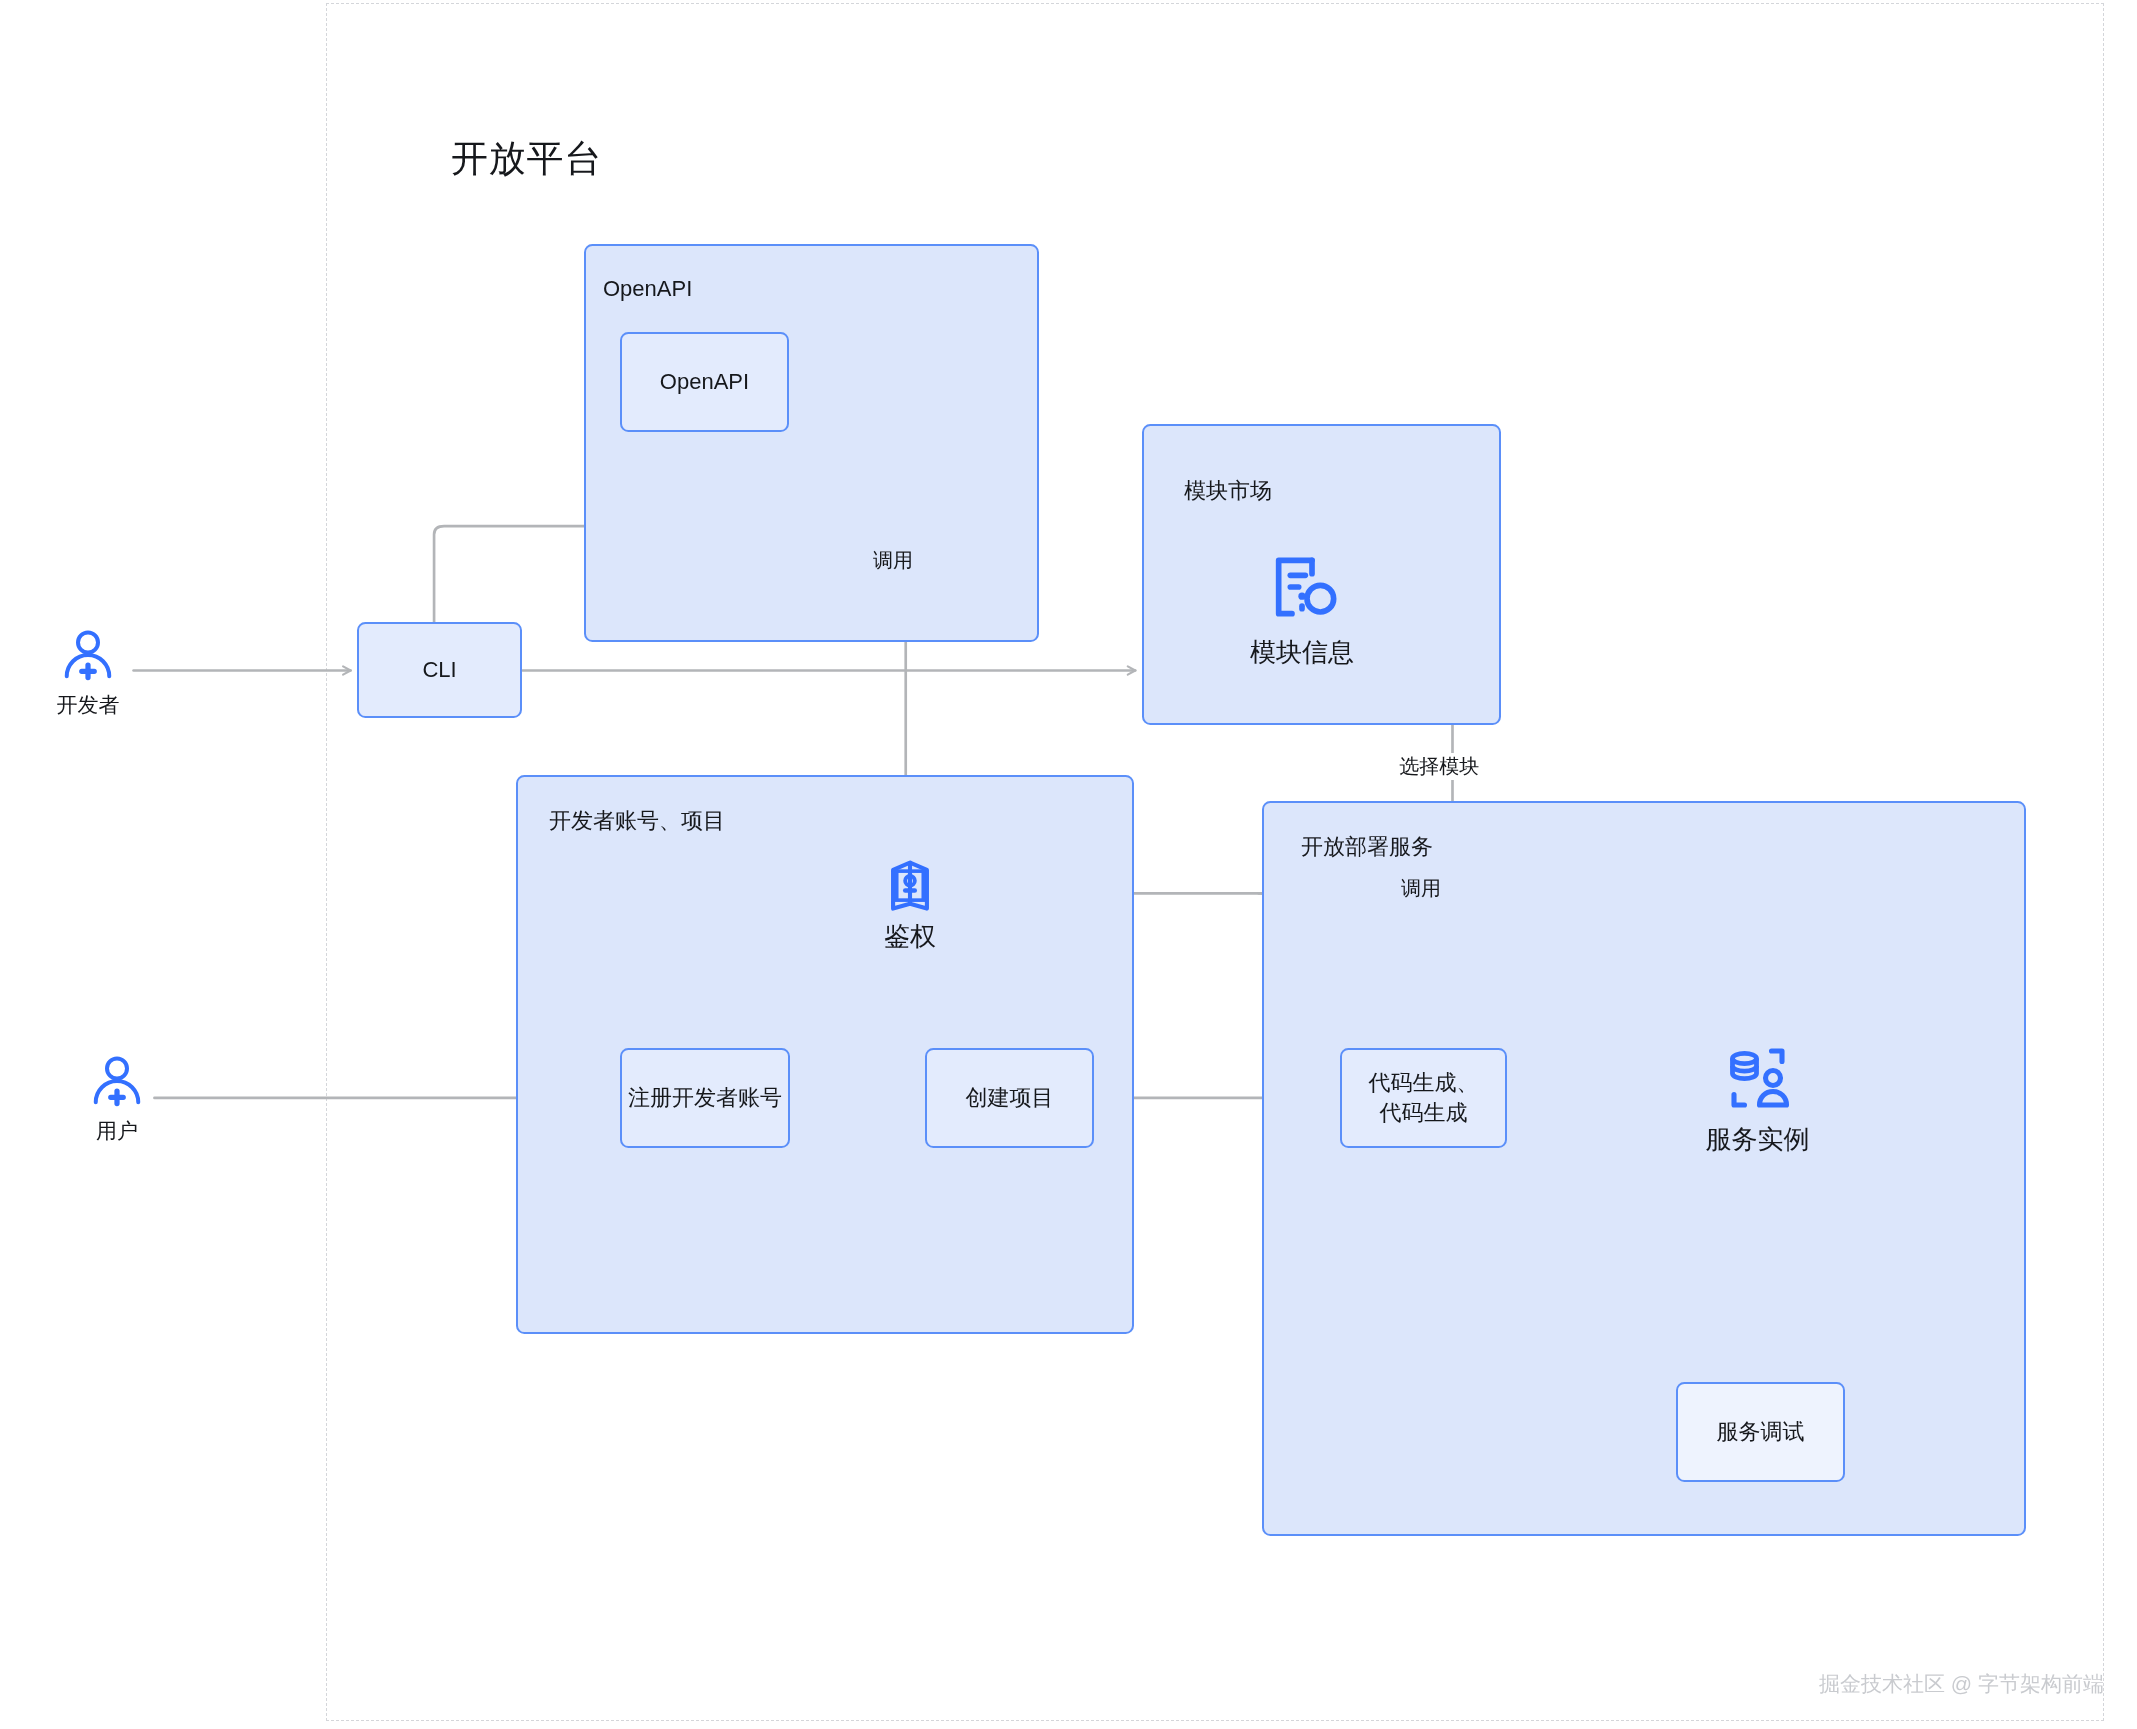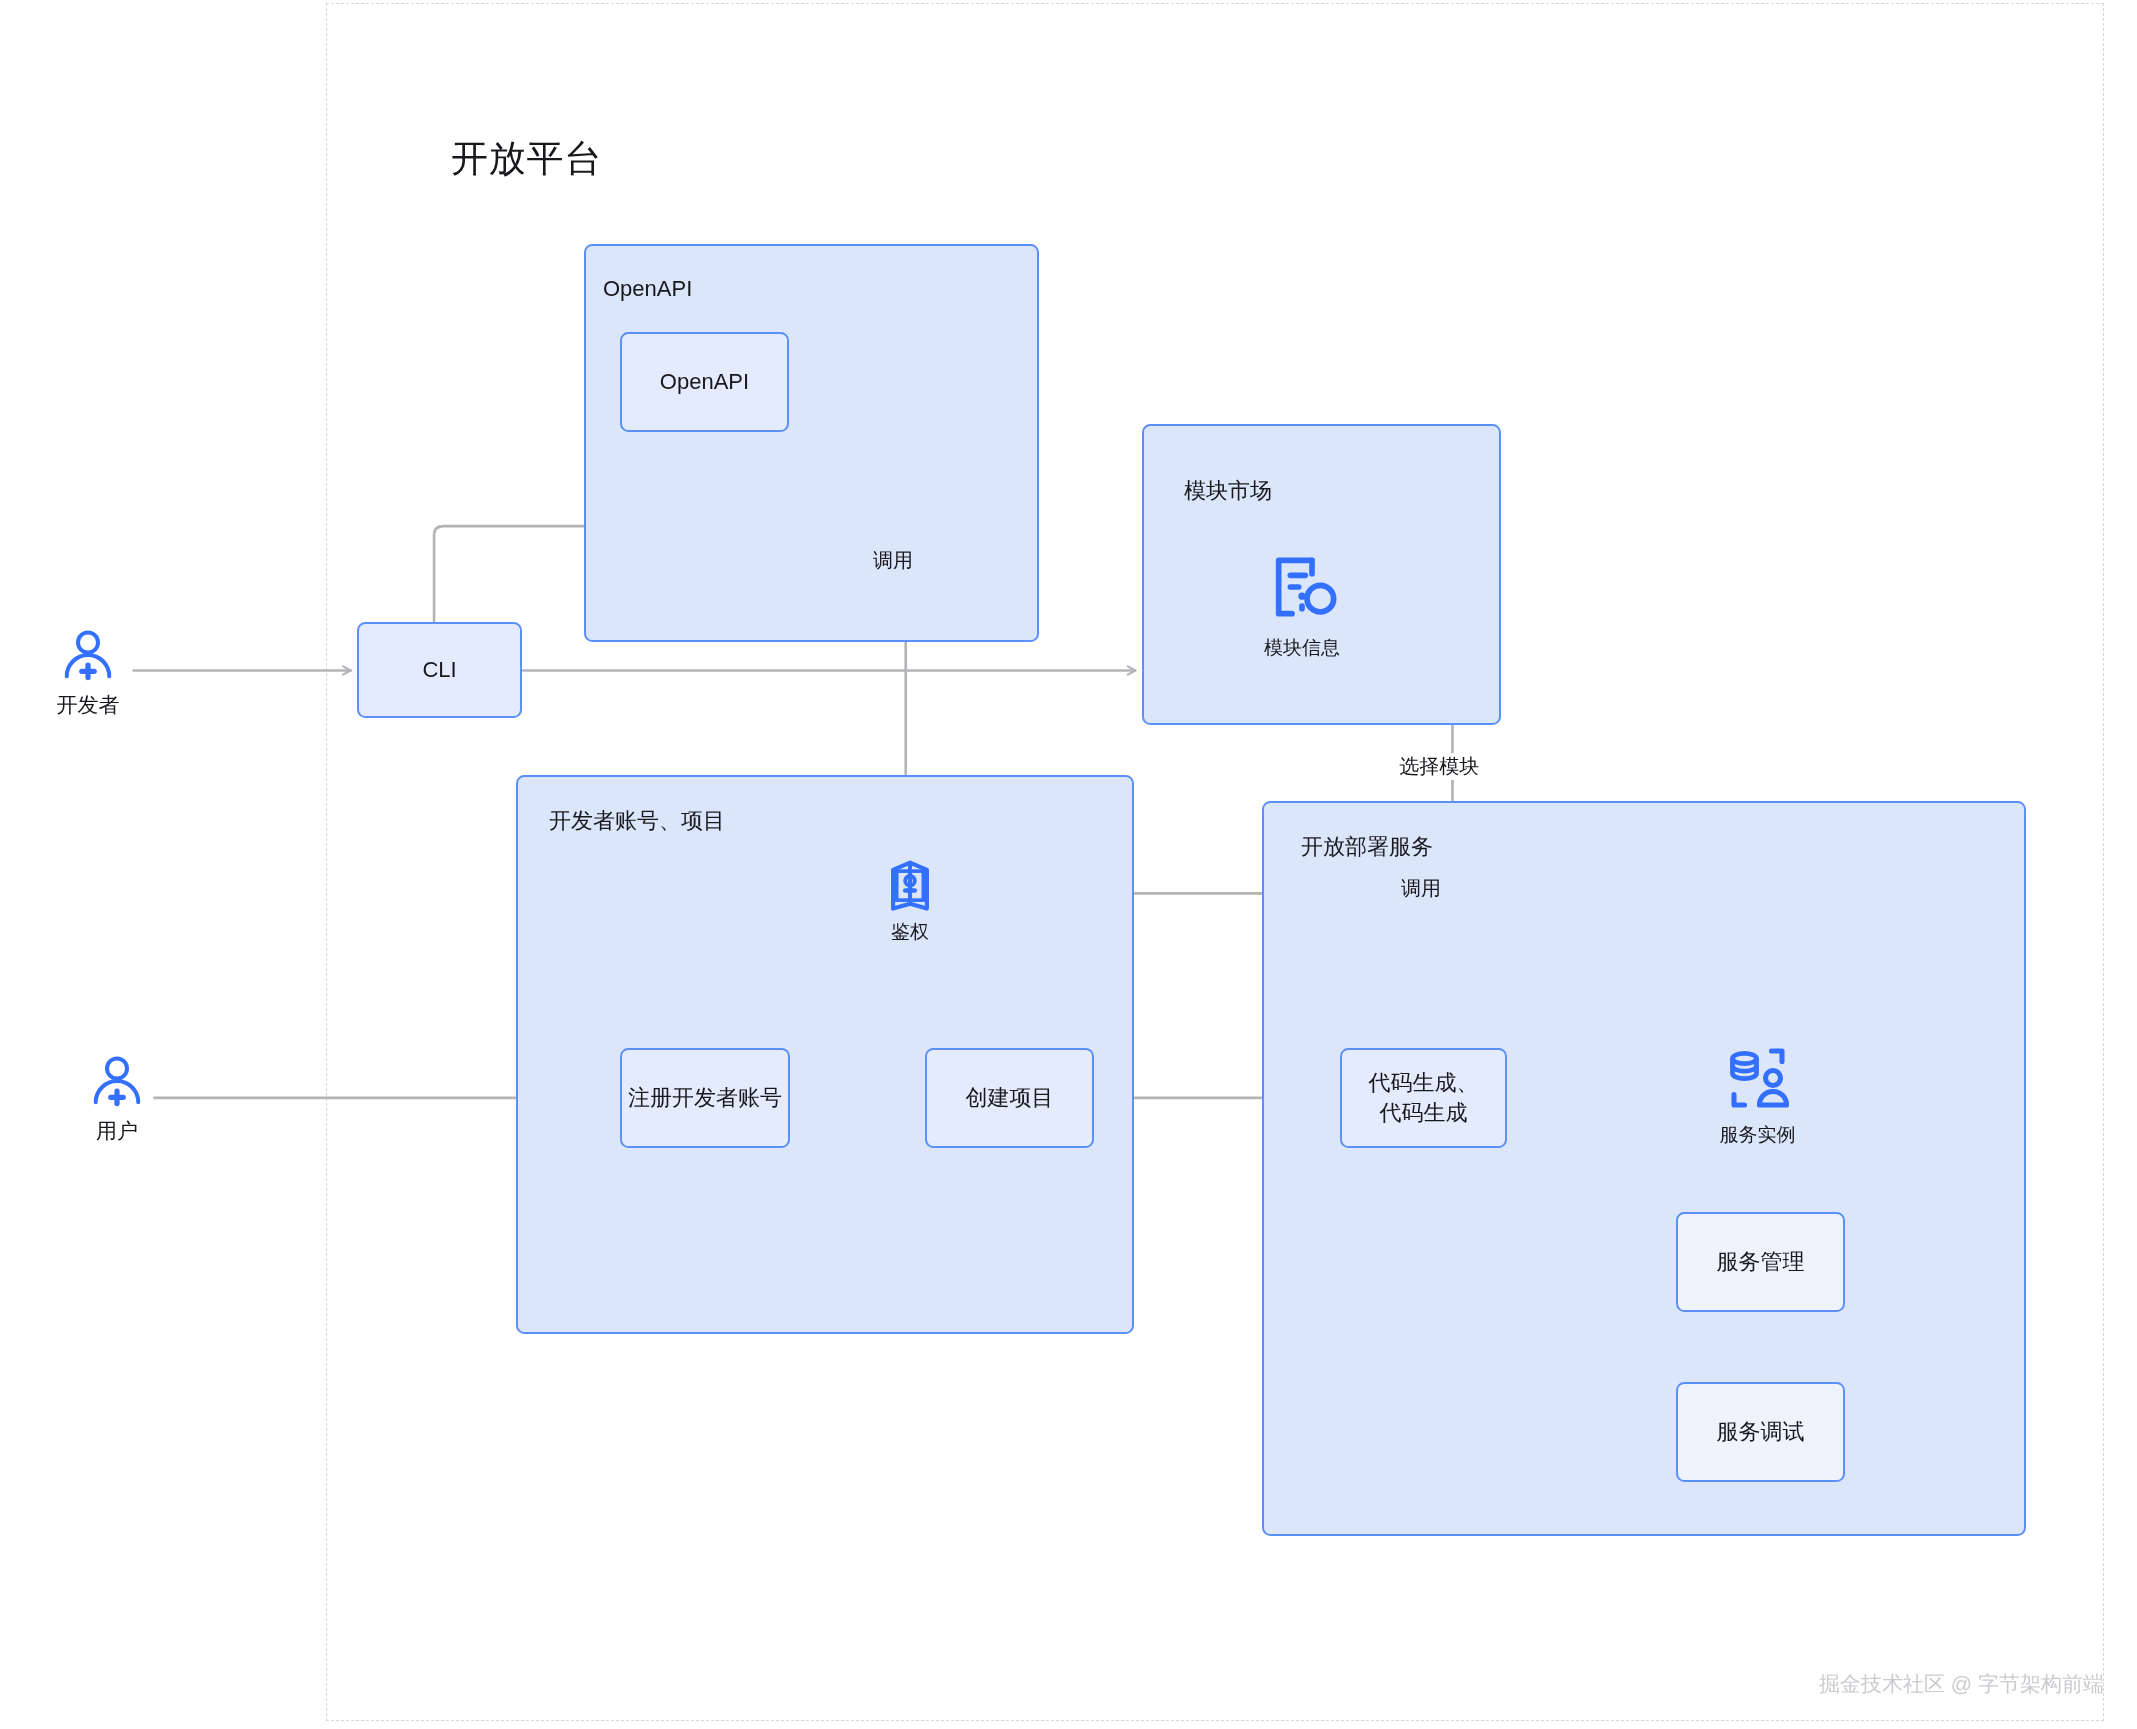--- a/index.html
+++ b/index.html
@@ -72,21 +72,21 @@
   
   .icon-node {
     position: absolute;
     display: flex;
     flex-direction: column;
     align-items: center;
     justify-content: flex-start;
   }
   .icon-node .icon-label {
     margin-top: 5px;
-    font-size: 19px;
+    font-size: 26px;
     color: #16181c;
     white-space: nowrap;
   }
   .actor .icon-label {
     margin-top: 3px;
     font-size: 21px;
   }
   
   .edge-label {
     position: absolute;
@@ -224,21 +224,20 @@
         <path d="M7 16c0 1.9 3.6 3.4 8 3.4s8-1.5 8-3.4" stroke="#3370ff" stroke-width="3.2"></path>
         <path d="M33 6h7v7" stroke="#3370ff" stroke-width="3.4" stroke-linecap="round" stroke-linejoin="round"></path>
         <path d="M15 42H8v-7" stroke="#3370ff" stroke-width="3.4" stroke-linecap="round" stroke-linejoin="round"></path>
         <circle cx="34" cy="24" r="5" stroke="#3370ff" stroke-width="3.4"></circle>
         <path d="M25 42c0-5.3 4-9 9-9s9 3.7 9 9z" stroke="#3370ff" stroke-width="3.4" stroke-linejoin="round"></path>
       </svg>
     </span>
     <span class="icon-label">服务实例</span>
   </div>
 
-  <div class="node light" style="left:1676px; top:1212px; width:169px; height:100px;">服务管理</div>
   <div class="node light" style="left:1676px; top:1382px; width:169px; height:100px;">服务调试</div>
 
   <div class="icon-node actor" style="left:40px; top:630px; width:96px;">
     <span>
       <svg width="60" height="55" viewBox="0 0 48 44" fill="none">
         <circle cx="24" cy="10" r="8" stroke="#3370ff" stroke-width="3.2"></circle>
         <path d="M7 37c0-9.4 7.6-17 17-17s17 7.6 17 17" stroke="#3370ff" stroke-width="3.2" stroke-linecap="round"></path>
         <path d="M24 28v10M19 33h10" stroke="#3370ff" stroke-width="4.2" stroke-linecap="round"></path>
       </svg>
     </span>

